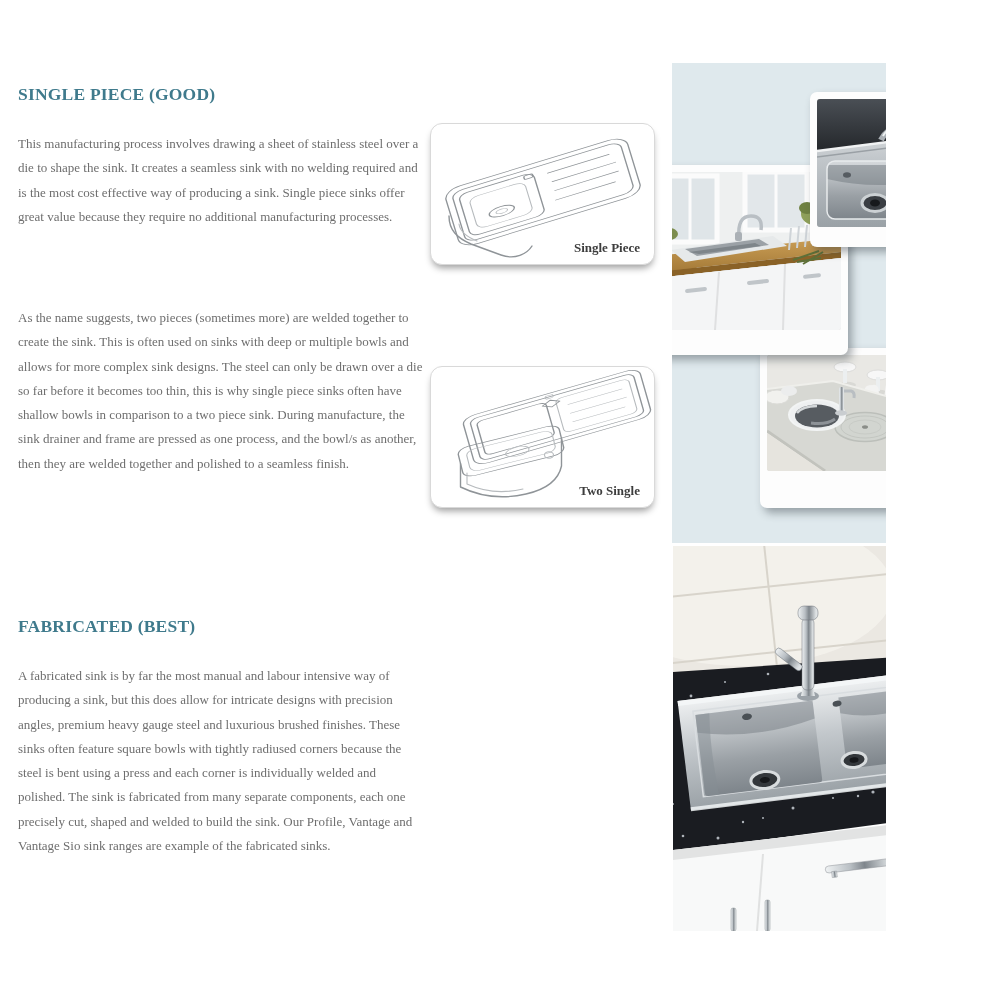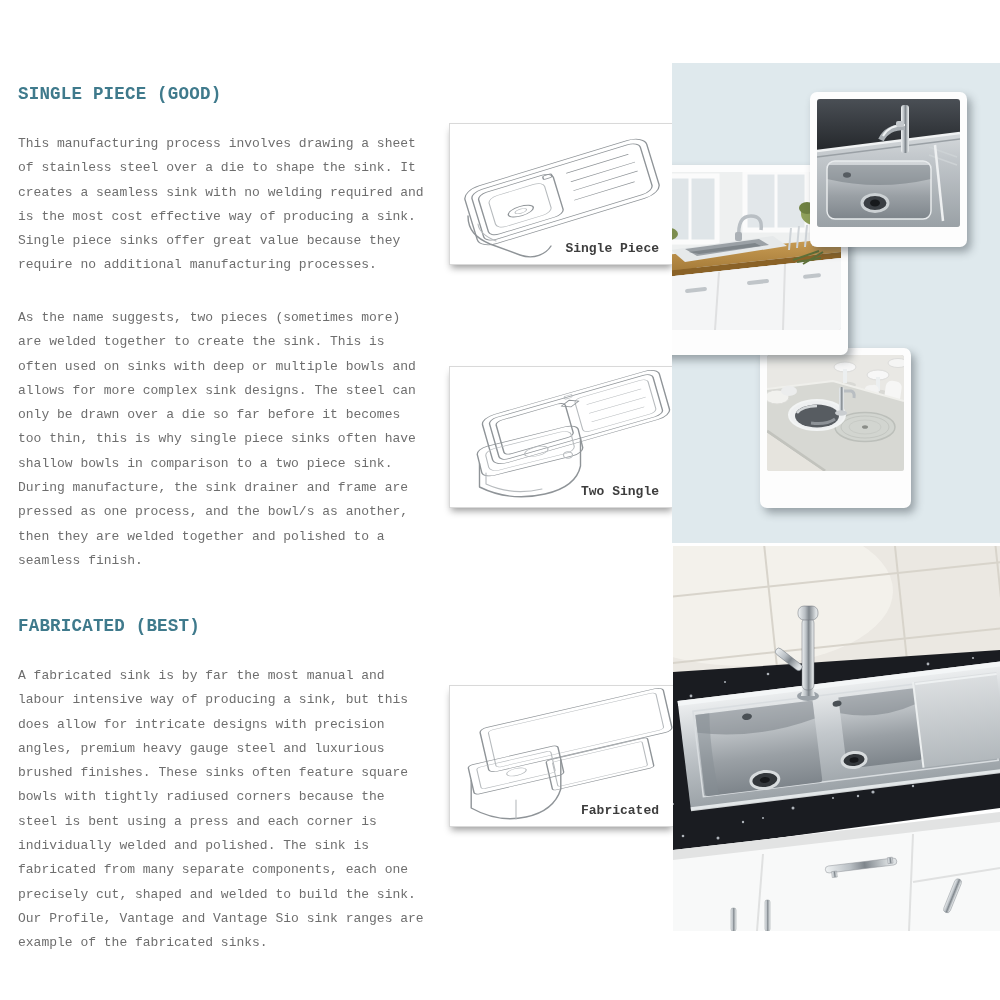--- a/index.html
+++ b/index.html
@@ -1,28 +1,28 @@
 <!DOCTYPE html>
 <html style="--accent: #3f7a8c; --body-text: #6e6e6e; --panel-blue: #dfe9ed; --caption-text: #3d3d3d;"><head>
 <meta charset="utf-8">
 <style>
   html,body{margin:0;padding:0;background:#fff;}
-  .page{position:relative;width:1000px;height:1000px;background:#fff;overflow:hidden;
-        font-family:Liberation Mono, monospace;}
+  .page{position:relative;width:860px;height:1000px;background:#fff;overflow:hidden;
+        font-family:Liberation Serif, serif;padding-left:26px;}
   
   .section{position:absolute;left:18px;width:408px;}
   #section-single{top:84px;}
   #section-two{top:306px;}
   #section-fabricated{top:616px;}
   .section h2{margin:0 0 27px 0;font-size:17.5px;line-height:21px;font-weight:bold;
               letter-spacing:.2px;color:var(--accent,#3f7a8c);}
   .section p{margin:0;font-size:13px;line-height:24.3px;color:var(--body-text,#6e6e6e);}
   
-  .diagram{position:absolute;left:449px;width:223px;height:140px;background:#fff;margin:0;
-           border:1px solid #d9d9d9;border-radius:0;
+  .diagram{position:absolute;left:430px;width:223px;height:140px;background:#fff;margin:0;
+           border:1px solid #d9d9d9;border-radius:12px;
            box-shadow:0 5px 7px -2px rgba(0,0,0,.38);}
   #diagram-single{top:123px;} #diagram-two{top:366px;} #diagram-fabricated{top:685px;}
   .diagram svg{position:absolute;left:0;top:0;}
   .diagram figcaption{position:absolute;right:14px;bottom:8px;font-size:13px;font-weight:bold;
            color:var(--caption-text,#3d3d3d);}
   .ln{fill:none;stroke:#8f9498;stroke-width:1.4;stroke-linecap:round;stroke-linejoin:round;}
   .ln2{fill:none;stroke:#b7bbbe;stroke-width:1.1;stroke-linecap:round;stroke-linejoin:round;}
   
   .panel{position:absolute;left:672px;top:63px;width:328px;height:480px;
          background:var(--panel-blue,#dfe9ed);overflow:hidden;}
@@ -134,46 +134,20 @@
           <ellipse cx="6" cy="4" rx="12" ry="9" class="ln2"></ellipse>
         </g>
       </g>
       <path class="ln" d="M29.5,96.6 L29.5,120 Q60,135 95,127 Q126,120 130.5,99 L130.5,71.4"></path>
       <path class="ln2" d="M36,106 L36,117 Q62,129 92,122"></path>
       <ellipse class="ln2" cx="118" cy="88" rx="4.5" ry="3.2"></ellipse>
     </svg>
     <figcaption>Two Single</figcaption>
   </figure>
 
-  <figure class="diagram" id="diagram-fabricated">
-    <svg viewBox="0 0 223 140" width="223" height="140">
-      <g class="ln" transform="translate(126,44) rotate(-13)">
-        <g transform="scale(1,0.45)">
-          <rect x="-94" y="-50" width="188" height="100" rx="8"></rect>
-          <rect x="-86" y="-42" width="172" height="84" rx="5" class="ln2"></rect>
-        </g>
-      </g>
-      <g class="ln" transform="translate(150,78) rotate(-13)">
-        <g transform="scale(1,0.45)">
-          <rect x="-52" y="-34" width="104" height="68" rx="4"></rect>
-          <rect x="-46" y="-28" width="92" height="56" rx="3" class="ln2"></rect>
-        </g>
-      </g>
-      <g class="ln" transform="translate(66,84) rotate(-13)">
-        <g transform="scale(1,0.5)">
-          <rect x="-46" y="-30" width="92" height="60" rx="5"></rect>
-          <rect x="-38" y="-22" width="76" height="44" rx="4" class="ln2"></rect>
-          <ellipse cx="0" cy="4" rx="10" ry="7" class="ln2"></ellipse>
-        </g>
-      </g>
-      <path class="ln" d="M21.2,94.4 L21.2,122 Q48,137 76,131 Q104,125 110.8,103 L110.8,73.7"></path>
-      <line class="ln2" x1="66" y1="114" x2="66" y2="133"></line>
-    </svg>
-    <figcaption>Fabricated</figcaption>
-  </figure>
 
   <div class="panel">
 
     <div class="card" id="card-kitchen">
       <div class="ph">
         <svg viewBox="0 0 186 158" width="186" height="158">
           <rect width="186" height="158" fill="#eef0f0"></rect>
           <rect x="8" y="4" width="54" height="66" fill="#dfe5e8" stroke="#fbfbfb" stroke-width="5"></rect>
           <line x1="35" y1="4" x2="35" y2="70" stroke="#fbfbfb" stroke-width="3"></line>
           <rect x="90" y="0" width="62" height="58" fill="#e2e7ea" stroke="#fbfbfb" stroke-width="5"></rect>

